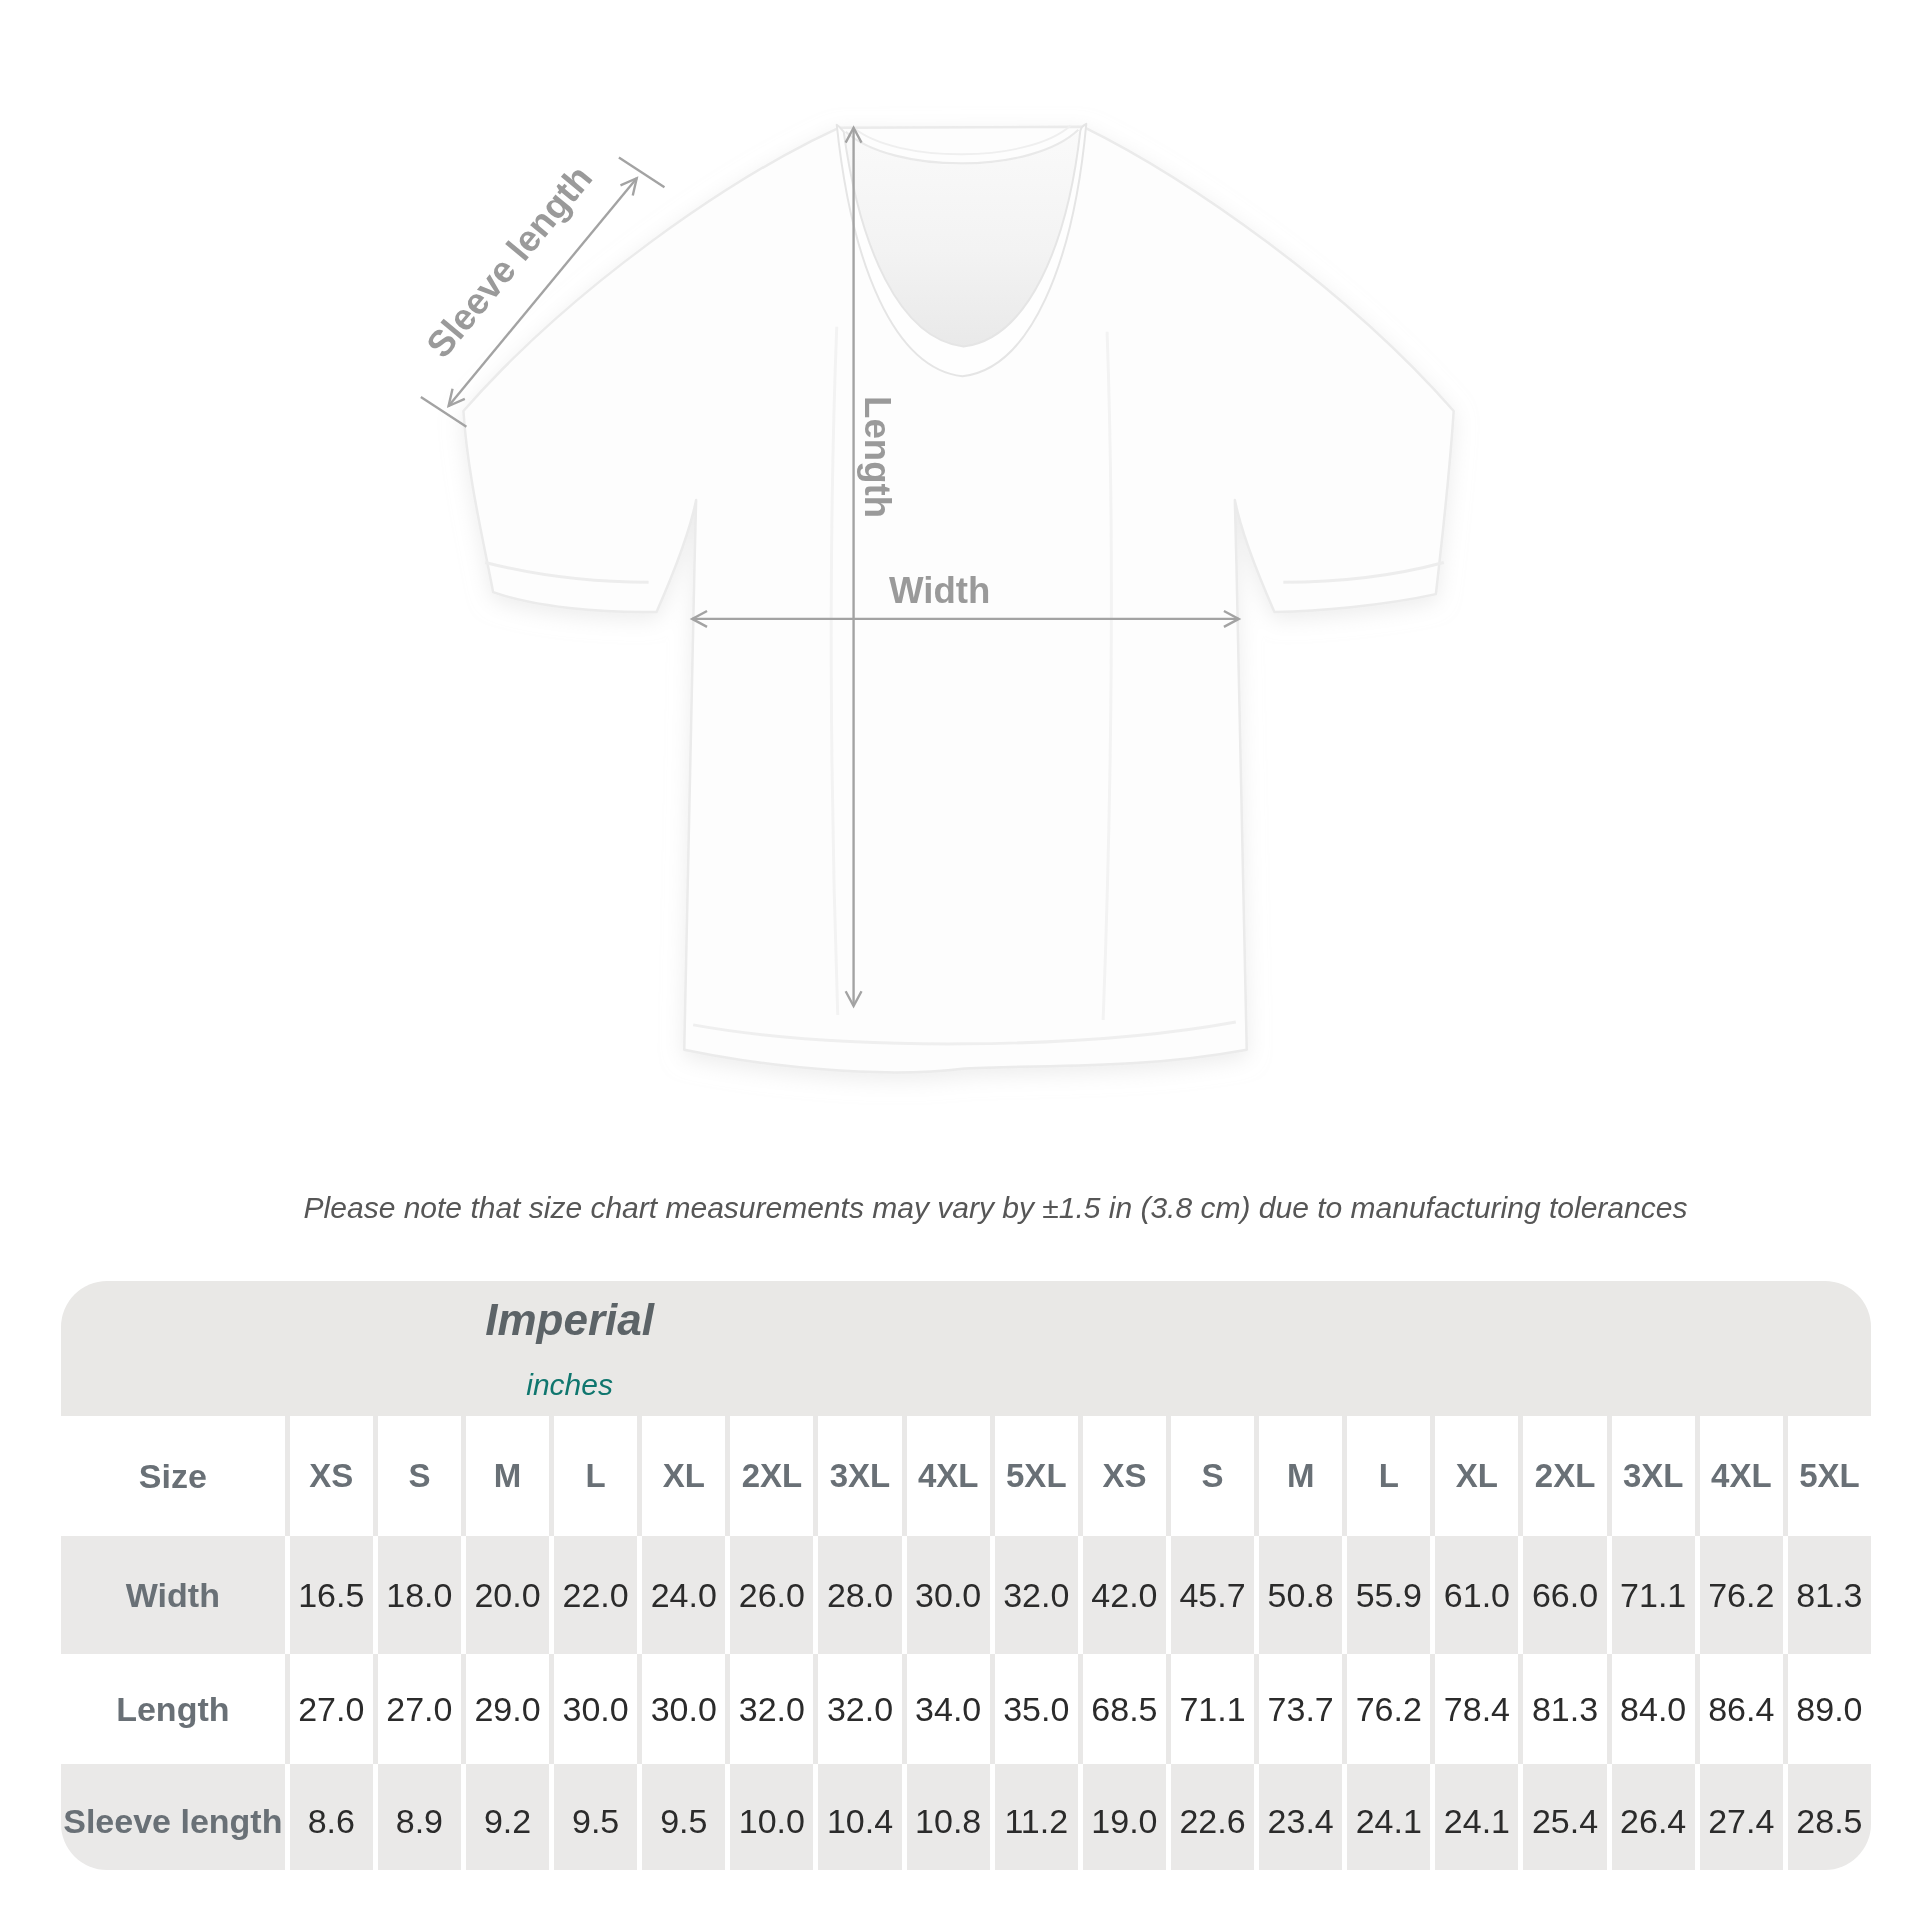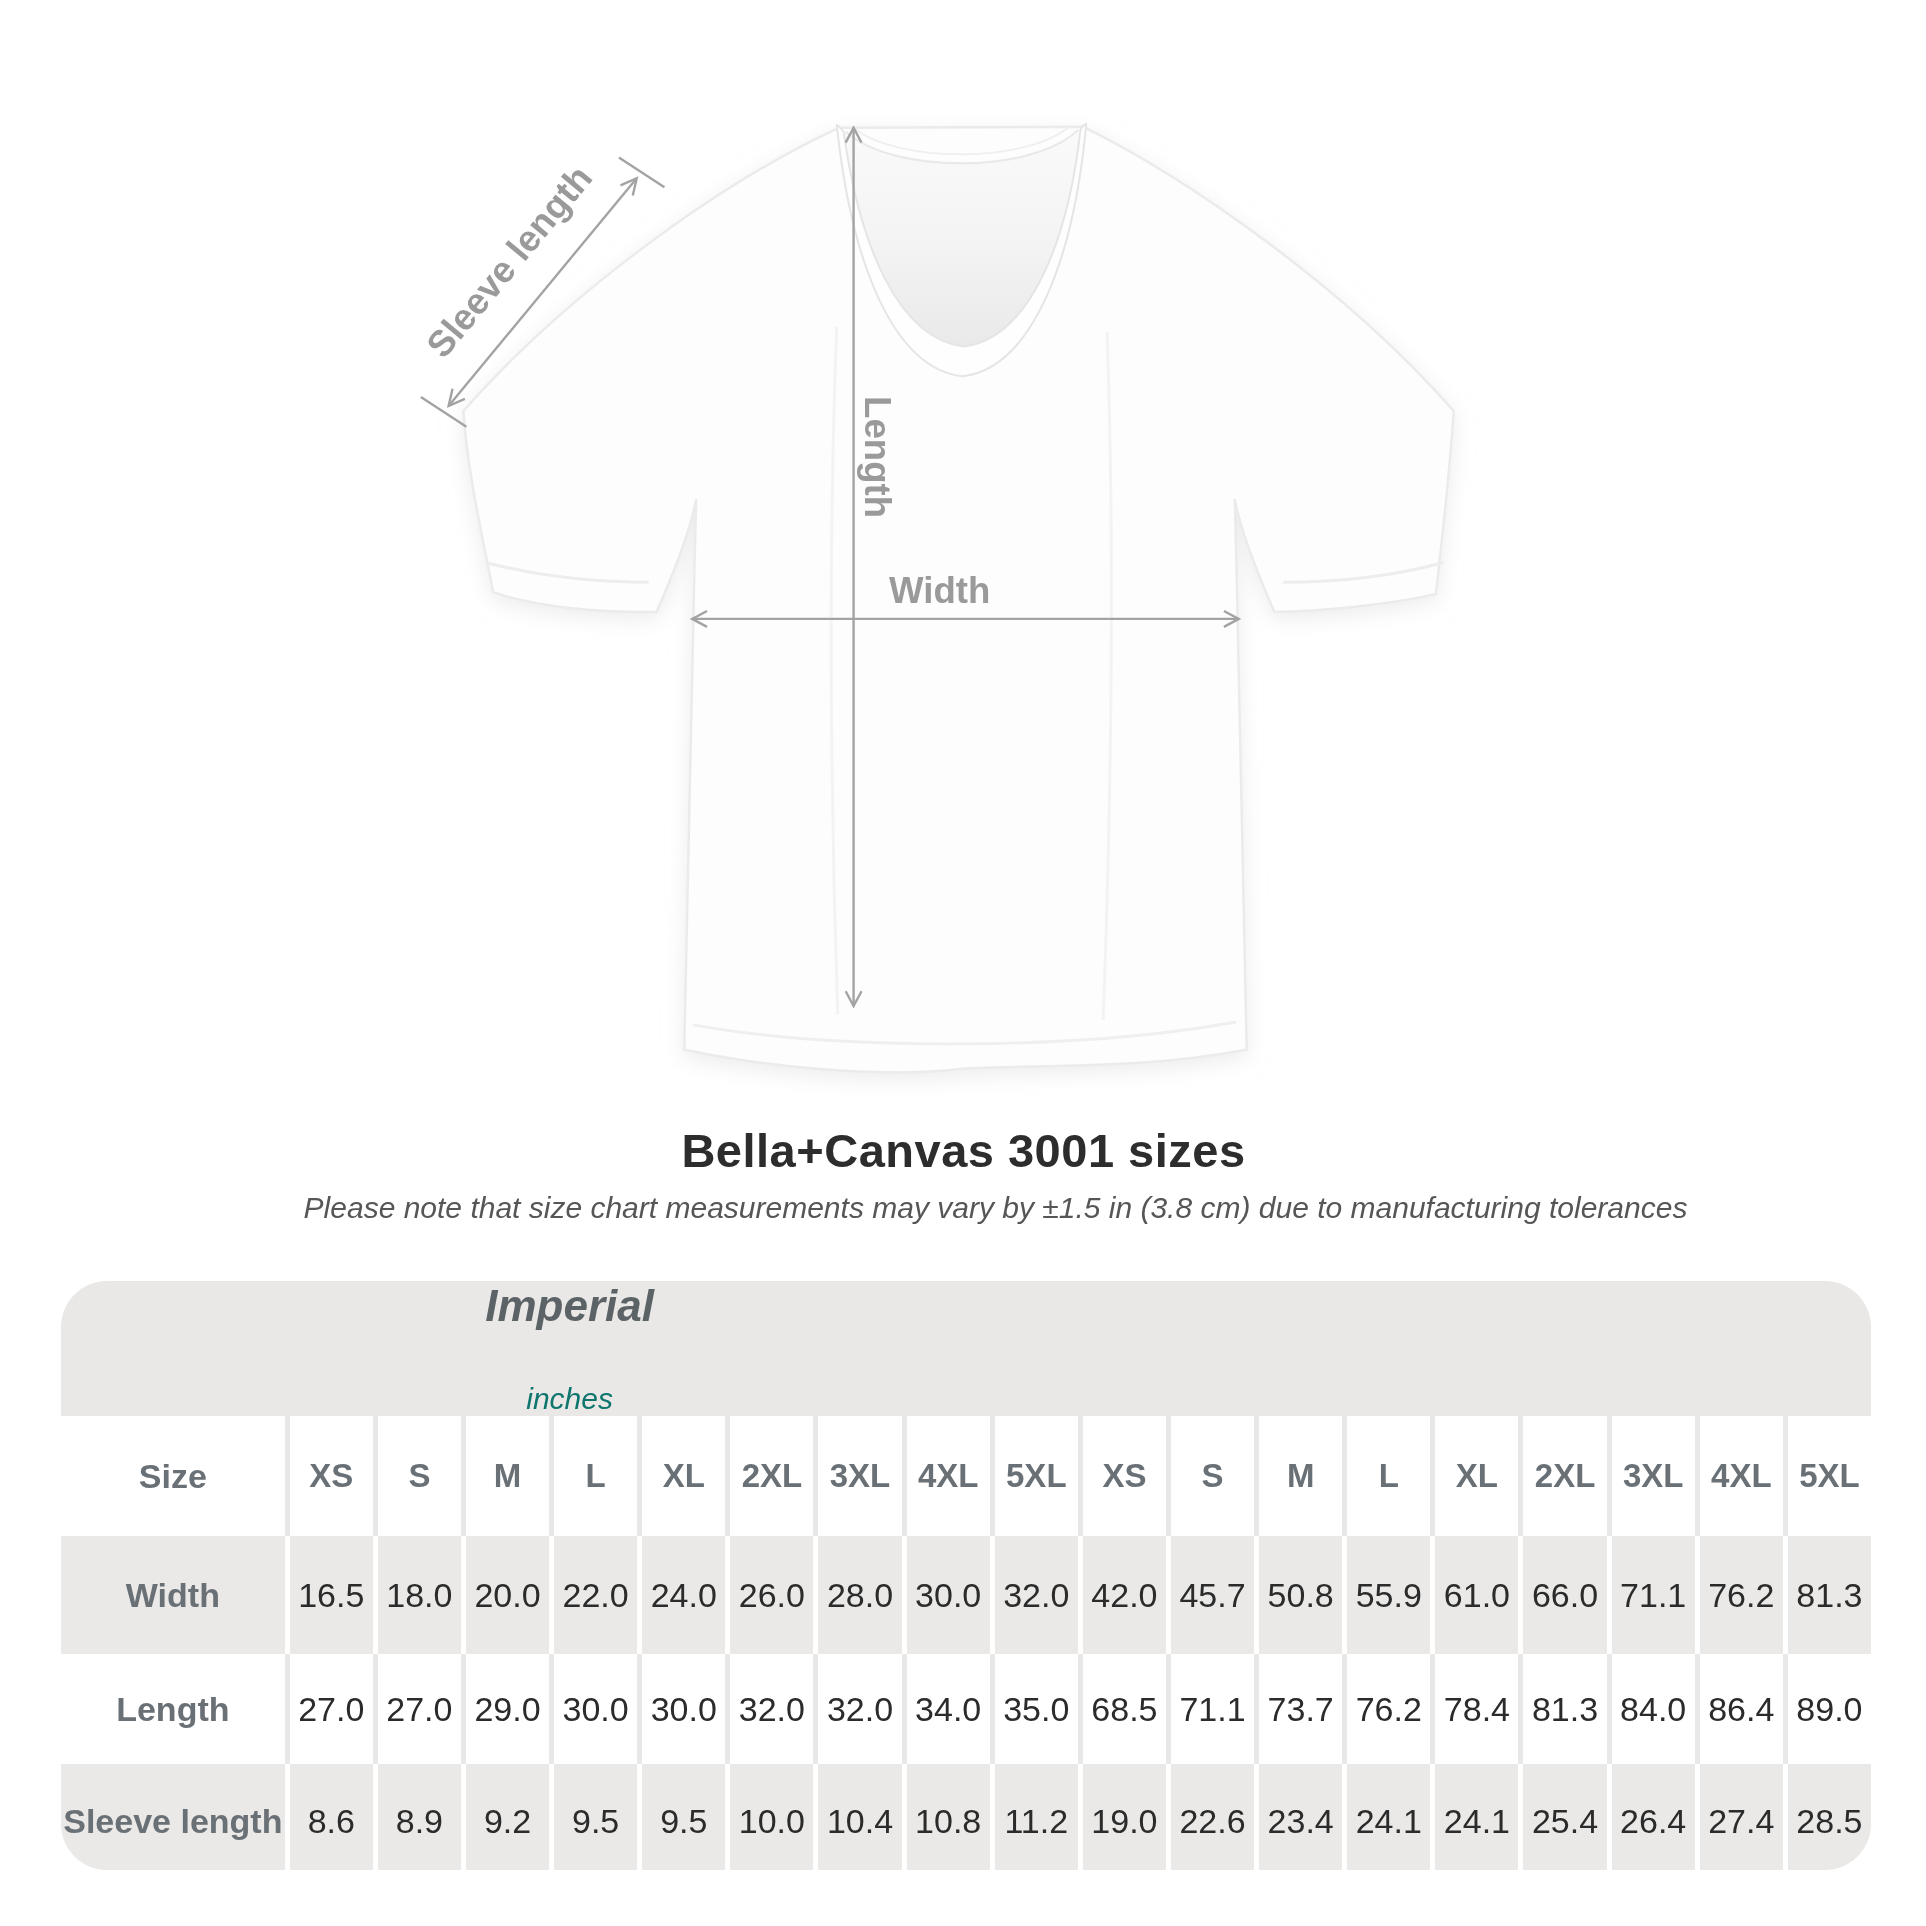--- a/index.html
+++ b/index.html
@@ -14,21 +14,21 @@
   
   .title{position:absolute;top:1123px;left:0;width:100%;text-align:center;
          font-size:47px;font-weight:bold;color:#2d2d2d;letter-spacing:0.5px;}
   .subtitle{position:absolute;top:1191px;left:0;width:100%;text-align:center;
          font-size:30px;font-style:italic;color:#565656;padding-left:32px;}
 
   
   .size-table{position:absolute;left:61px;top:1281px;width:1810px;height:589px;
               border-radius:46px;overflow:hidden;background:#ffffff;}
   .band{height:135px;display:flex;background:#e9e8e6;}
-  .band-half{display:flex;flex-direction:column;align-items:center;justify-content:space-between;gap:23px;}
+  .band-half{display:flex;flex-direction:column;align-items:center;justify-content:center;gap:23px;}
   .band-half.imp{width:56.2%;}
   .band-half.met{width:43.8%;}
   .band-name{font-size:44px;font-weight:bold;font-style:italic;color:#5c6367;}
   .band-unit{font-size:30px;font-style:italic;color:#0f766e;}
 
   .tr{display:grid;grid-template-columns:12.36% repeat(18,1fr);}
   .tr .td + .td{border-left:5px solid var(--sep);}
   .hrow{height:120px;background:#ffffff;--sep:#e9e8e7;}
   .grow{background:#eae9e8;--sep:#ffffff;}
   .wrow{background:#ffffff;--sep:#e9e8e7;}
@@ -107,21 +107,20 @@
     <g>
       <line class="dim-line" x1="453" y1="410" x2="643" y2="180"></line>
       <path class="dim-line" d="M 639 197.4 L 643 180 L 626.6 187.2"></path>
       <path class="dim-line" d="M 469.4 402.8 L 453 410 L 457 392.6"></path>
       <line class="dim-line" x1="671" y1="189" x2="625" y2="159"></line>
       <line class="dim-line" x1="471" y1="431" x2="425" y2="401"></line>
     </g>
     <text class="dim-label" transform="translate(524 272) rotate(-50.4)" text-anchor="middle">Sleeve length</text>
   </svg>
 
-  <div class="title">Bella+Canvas 3001 sizes</div>
   <div class="subtitle">Please note that size chart measurements may vary by ±1.5 in (3.8 cm) due to manufacturing tolerances</div>
 
   <div class="size-table">
 
     <div class="band">
       <div class="band-half imp">
         <div class="band-name">Imperial</div>
         <div class="band-unit">inches</div>
       </div>
     </div>

